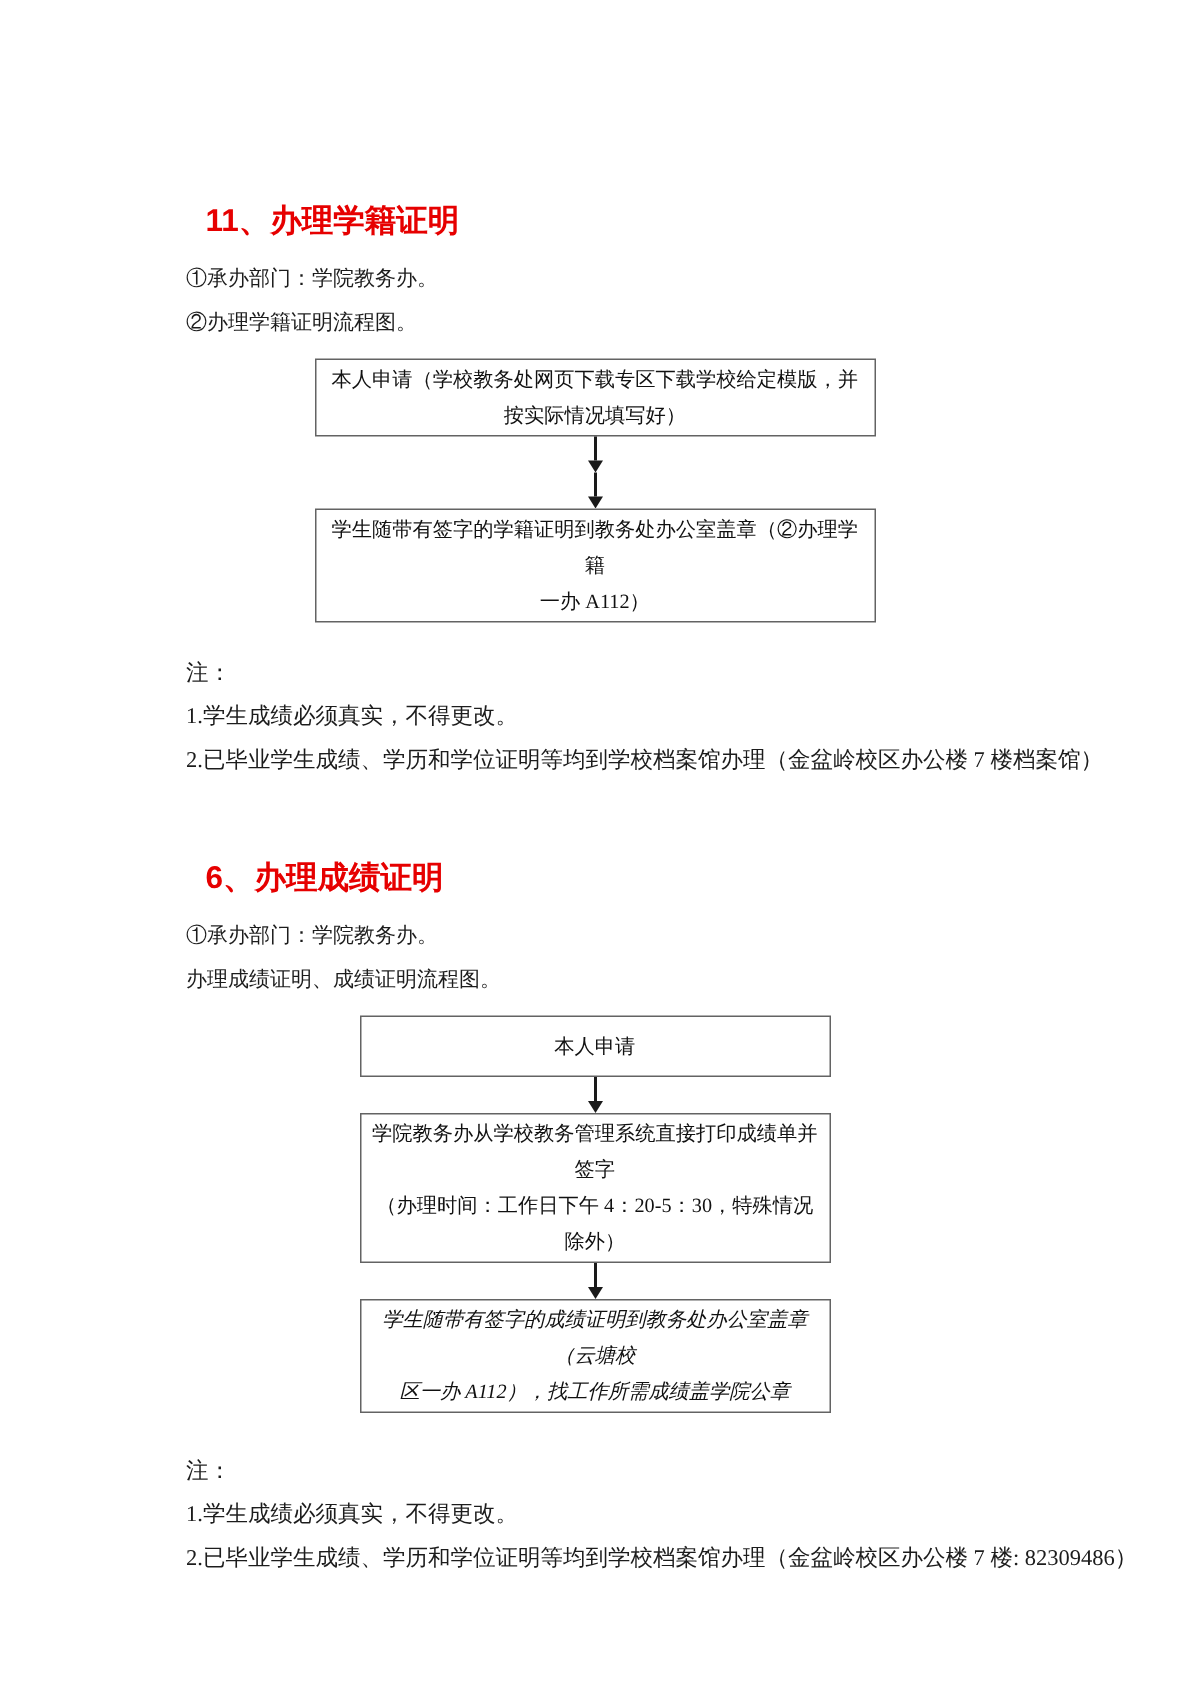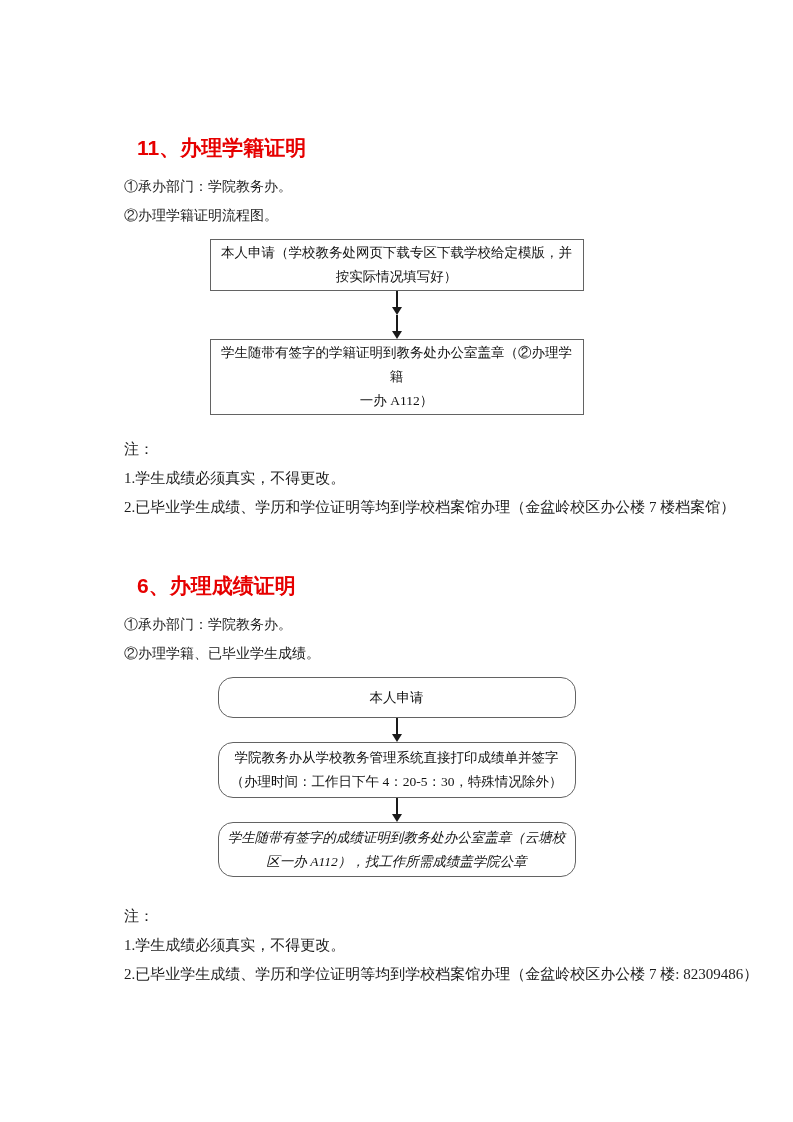--- a/index.html
+++ b/index.html
@@ -23,21 +23,21 @@
     margin-top:9px;display:flex;flex-direction:column;align-items:center;
   }
   .flow-box{
     box-sizing:border-box;border:1px solid #636363;background:#ffffff;
     display:flex;align-items:center;justify-content:center;
     text-align:center;font-size:13.5px;line-height:24px;color:#111111;
     padding:1px 4px;
   }
   .flow-box span{white-space:pre-line;display:block;width:100%;}
   .w-wide{width:374px;}
-  .w-narrow{width:358px;border-radius:15px;}
+  .w-narrow{width:314px;}
   .h52{min-height:52px;}
   .h56{min-height:56px;}
   .h54{min-height:54px;}
   .h41{min-height:41px;}
   .h55{min-height:55px;font-style:italic;}
   .arrow{height:24px;display:flex;flex-direction:column;align-items:center;}
   .arrow-line{width:2px;flex:1;background:#1a1a1a;}
   .arrow-head{
     width:0;height:0;
     border-left:5px solid transparent;border-right:5px solid transparent;
@@ -78,21 +78,21 @@
     </div>
 
     <p class="note-label">注：</p>
     <p class="note-line">1.学生成绩必须真实，不得更改。</p>
     <p class="note-line">2.已毕业学生成绩、学历和学位证明等均到学校档案馆办理（金盆岭校区办公楼 7 楼档案馆）</p>
   </section>
 
   <section class="sec-gap">
     <h2 class="sec-title">6、办理成绩证明</h2>
     <p class="body-line body-first">①承办部门：学院教务办。</p>
-    <p class="body-line">②办理学籍、已毕业学生成绩。</p>
+    <p class="body-line">办理成绩证明、成绩证明流程图。</p>
 
     <div class="flowchart">
       <div class="flow-box w-narrow h41">
         <span>本人申请</span>
       </div>
       <div class="arrow">
         <div class="arrow-line"></div>
         <div class="arrow-head"></div>
       </div>
       <div class="flow-box w-narrow h56">

